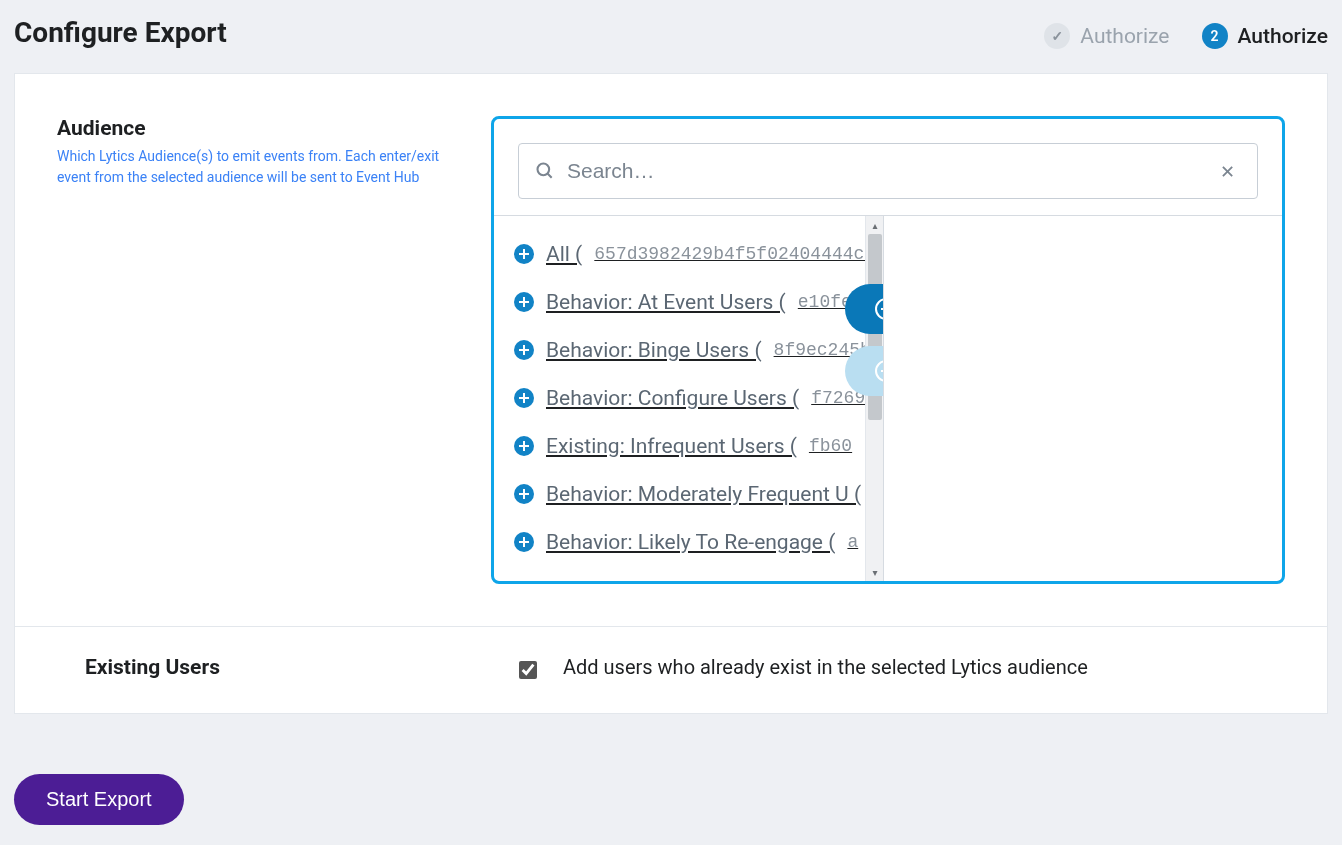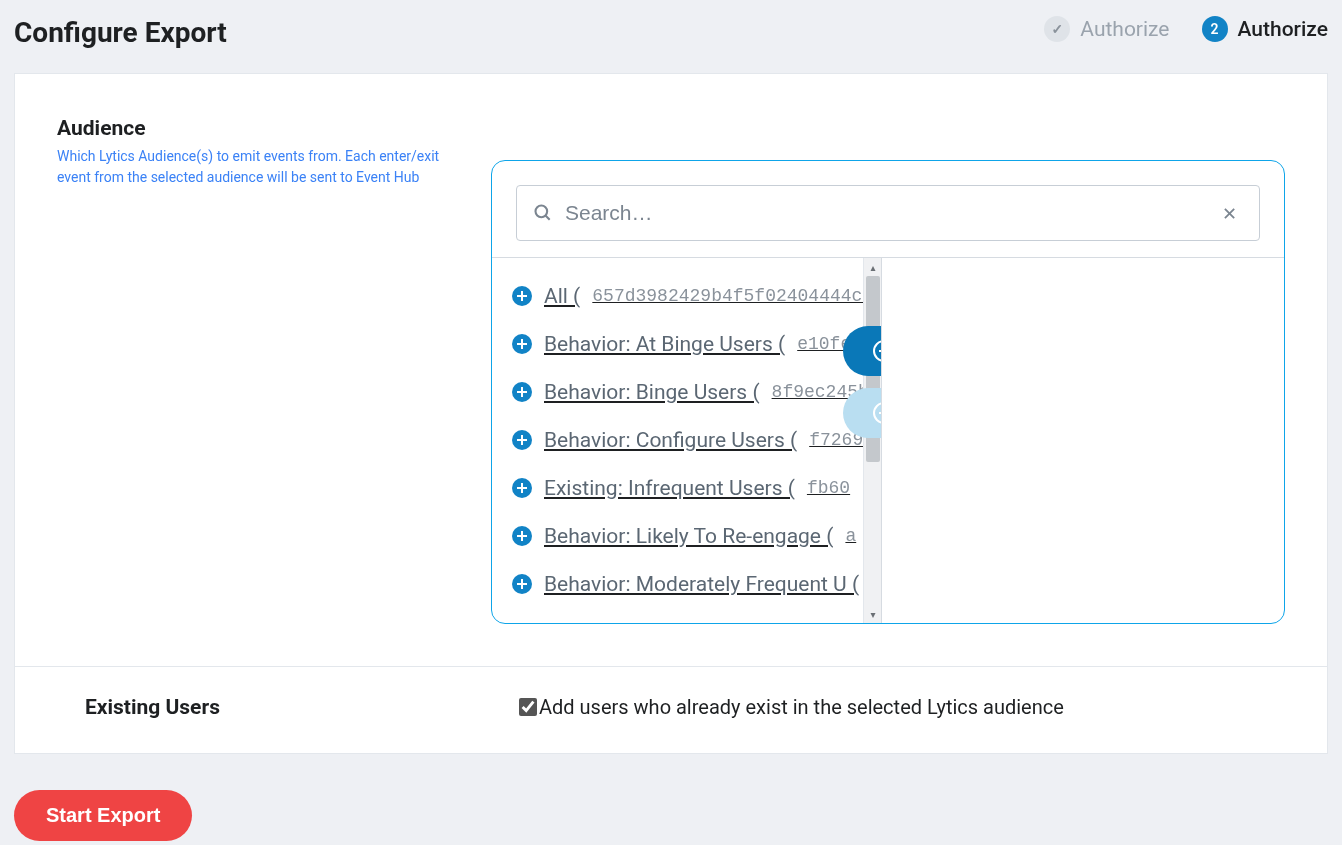--- a/index.html
+++ b/index.html
@@ -7,21 +7,21 @@
       font-family: -apple-system, BlinkMacSystemFont, "Segoe UI", Roboto, "Helvetica Neue", Arial, sans-serif;
       background: #eef0f4;
       color: #1e2022;
       width: 1342px;
       height: 845px;
       overflow: hidden;
     }
     .header {
       display: flex;
       justify-content: space-between;
-      align-items: flex-start;
+      align-items: flex-end;
       padding: 16px 14px 24px 14px;
     }
     .page-title {
       font-size: 28px;
       font-weight: 700;
       color: #1e2022;
     }
     .steps {
       display: flex;
       align-items: center;
@@ -71,24 +71,23 @@
       margin-bottom: 6px;
     }
     .section-desc {
       font-size: 14px;
       line-height: 1.5;
       color: #3b82f6;
     }
     .section-right { flex: 1; }
 
     .picker {
-      border: 1px solid #0ea5e9;
-      border-radius: 14px;
-      position: relative;
-      margin-top: 44px;
+      border: 3px solid #0ea5e9;
+      border-radius: 8px;
+      position: relative;
     }
     .picker-header { padding: 24px 24px 16px 24px; }
     .search-field {
       position: relative;
       display: flex;
       align-items: center;
       border: 1px solid #c7ced6;
       border-radius: 4px;
       background: #fff;
       height: 56px;
@@ -196,33 +195,34 @@
     .float-add .circ::before, .float-add .circ::after {
       content: ""; position: absolute; background: #fff; left: 50%; top: 50%; transform: translate(-50%,-50%);
     }
     .float-add .circ::before { width: 10px; height: 2px; }
     .float-add .circ::after { width: 2px; height: 10px; }
     .float-remove .circ::before {
       content: ""; position: absolute; background: #fff; width: 10px; height: 2px; left: 50%; top: 50%; transform: translate(-50%,-50%);
     }
 
     .section-existing { padding: 28px 42px; margin-left: 28px; }
-    .checkbox-row { display: flex; align-items: center; gap: 2px; font-size: 20px; color: #1e2022; }
+    .checkbox-row { display: flex; align-items: flex-end; gap: 26px; font-size: 20px; color: #1e2022; }
     .checkbox-row input { width: 18px; height: 18px; accent-color: #555; }
 
     .footer { padding: 36px 14px; }
     .start-btn {
-      background: #ef4444;
+      background: #4c1d95;
       color: #fff;
       font-size: 20px;
-      font-weight: 700;
+      font-weight: 400;
       border: none;
       border-radius: 26px;
       padding: 14px 32px;
       cursor: pointer;
+      margin-top: 24px;
     }
   </style>
 </head>
 <body>
 
 <div class="header">
   <h1 class="page-title">Configure Export</h1>
   <div class="steps">
     <div class="step done">
       <span class="step-badge">✓</span>
@@ -258,47 +258,47 @@
         <div class="lists">
           <div class="list-left">
             <div class="list-scroll" id="audience-items">
                 <div class="list-item">
                   <span class="plus-icon"></span>
                   <span>All (</span>
                   <span class="item-id">657d3982429b4f5f02404444cb2</span>
                 </div>
                 <div class="list-item">
                   <span class="plus-icon"></span>
-                  <span>Behavior: At Binge Users (</span>
+                  <span>Behavior: At Event Users (</span>
                   <span class="item-id">e10fec</span>
                 </div>
                 <div class="list-item">
                   <span class="plus-icon"></span>
                   <span>Behavior: Binge Users (</span>
                   <span class="item-id">8f9ec245b</span>
                 </div>
                 <div class="list-item">
                   <span class="plus-icon"></span>
                   <span>Behavior: Configure Users (</span>
                   <span class="item-id">f7269</span>
                 </div>
                 <div class="list-item">
                   <span class="plus-icon"></span>
                   <span>Existing: Infrequent Users (</span>
                   <span class="item-id">fb60</span>
                 </div>
                 <div class="list-item">
                   <span class="plus-icon"></span>
+                  <span>Behavior: Moderately Frequent U (</span>
+                  <span class="item-id"></span>
+                </div>
+                <div class="list-item">
+                  <span class="plus-icon"></span>
                   <span>Behavior: Likely To Re-engage (</span>
                   <span class="item-id">a</span>
-                </div>
-                <div class="list-item">
-                  <span class="plus-icon"></span>
-                  <span>Behavior: Moderately Frequent U (</span>
-                  <span class="item-id"></span>
                 </div>
               </div>
             <div class="scrollbar">
               <div class="scroll-arrow up">▴</div>
               <div class="scroll-thumb"></div>
               <div class="scroll-arrow down">▾</div>
             </div>
             <div class="float-btn float-add">
                 <span class="circ"></span>
               </div>

